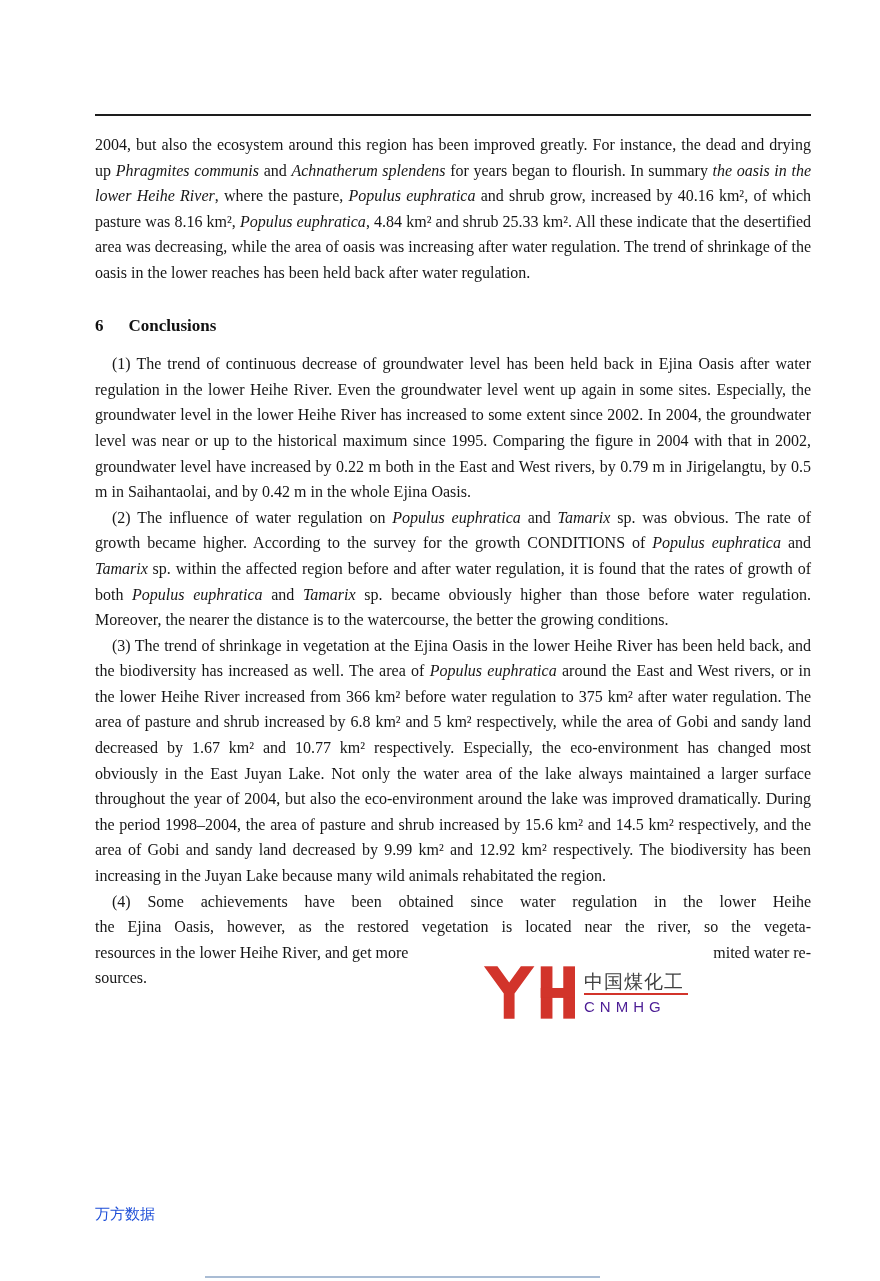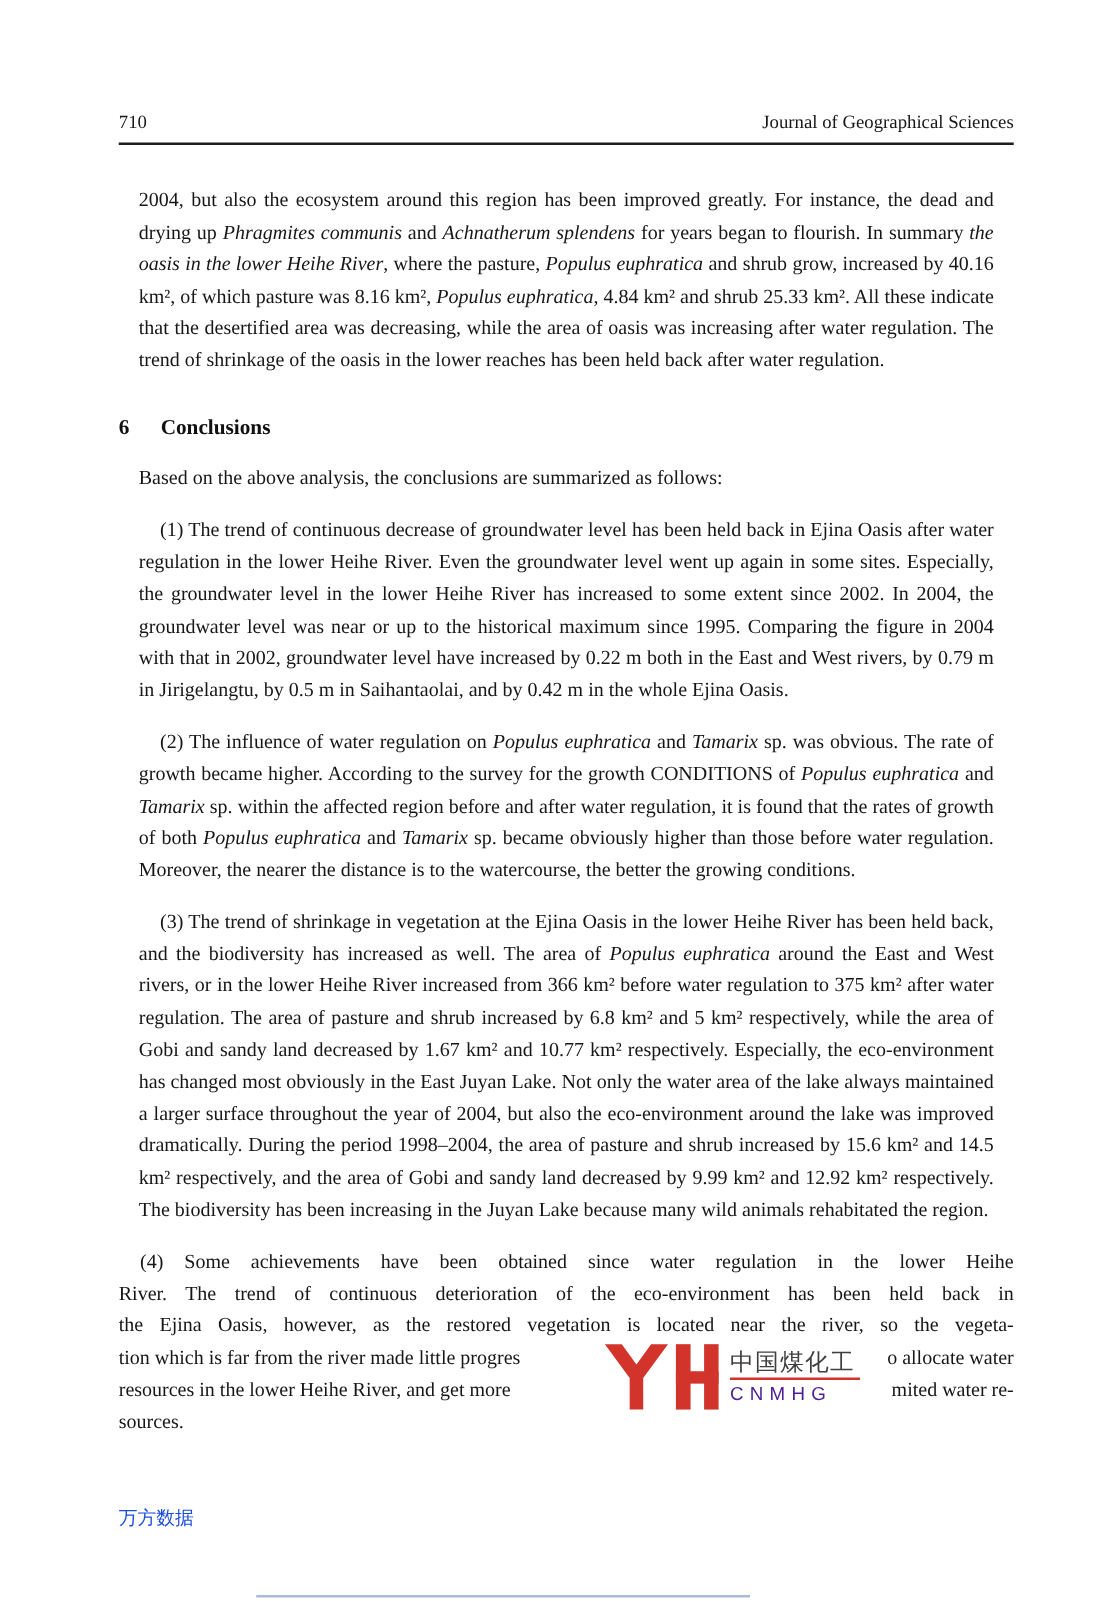--- a/index.html
+++ b/index.html
@@ -21,21 +21,21 @@
   }
   .header-rule {
     position:absolute; top:114px; left:95px; width:716px;
     border-top:2px solid #1d1d1d; height:0;
   }
   
   .content {
     position:absolute; top:132px; left:95px; width:716px;
     font-size:16px; line-height:25.6px; text-align:justify;
   }
-  p.para { margin:16px; padding:0; }
+  p.para { margin:0; padding:0; }
   p.para.indent { text-indent:17px; }
   .it { font-style:italic; }
   .section-heading {
     display:flex; gap:25px;
     font-size:17px; font-weight:bold; color:#111;
     margin:27px 0 13px 0;
   }
   
   .para4 { position:relative; }
   .fline { height:25.6px; white-space:nowrap; overflow:visible; }
@@ -71,51 +71,41 @@
   .scan-line {
     position:absolute; left:205px; top:1276px; width:395px; height:2px;
     background:#a9bcd4;
   }
 </style>
 </head>
 <body>
 
 <div class="page">
 
-  <header class="page-header">
-    <span>710</span>
-    <span>Journal of Geographical Sciences</span>
-  </header>
   <div class="header-rule"></div>
 
   <main class="content">
 
     <p class="para"><span>2004, but also the ecosystem around this region has been improved greatly. For instance, the dead and drying up </span><span class="it">Phragmites communis</span><span> and </span><span class="it">Achnatherum splendens</span><span> for years began to flourish. In summary </span><span class="it">the oasis in the lower Heihe River</span><span>, where the pasture, </span><span class="it">Populus euphratica</span><span> and shrub grow, increased by 40.16 km², of which pasture was 8.16 km², </span><span class="it">Populus euphratica</span><span>, 4.84 km² and shrub 25.33 km². All these indicate that the desertified area was decreasing, while the area of oasis was increasing after water regulation. The trend of shrinkage of the oasis in the lower reaches has been held back after water regulation.</span></p>
 
     <h2 class="section-heading">
       <span>6</span>
       <span>Conclusions</span>
     </h2>
 
-    <p class="para">Based on the above analysis, the conclusions are summarized as follows:</p>
 
     <p class="para indent"><span>(1) The trend of continuous decrease of groundwater level has been held back in Ejina Oasis after water regulation in the lower Heihe River. Even the groundwater level went up again in some sites. Especially, the groundwater level in the lower Heihe River has increased to some extent since 2002. In 2004, the groundwater level was near or up to the historical maximum since 1995. Comparing the figure in 2004 with that in 2002, groundwater level have increased by 0.22 m both in the East and West rivers, by 0.79 m in Jirigelangtu, by 0.5 m in Saihantaolai, and by 0.42 m in the whole Ejina Oasis.</span></p>
 
     <p class="para indent"><span>(2) The influence of water regulation on </span><span class="it">Populus euphratica</span><span> and </span><span class="it">Tamarix</span><span> sp. was obvious. The rate of growth became higher. According to the survey for the growth CONDITIONS of </span><span class="it">Populus euphratica</span><span> and </span><span class="it">Tamarix</span><span> sp. within the affected region before and after water regulation, it is found that the rates of growth of both </span><span class="it">Populus euphratica</span><span> and </span><span class="it">Tamarix</span><span> sp. became obviously higher than those before water regulation. Moreover, the nearer the distance is to the watercourse, the better the growing conditions.</span></p>
 
     <p class="para indent"><span>(3) The trend of shrinkage in vegetation at the Ejina Oasis in the lower Heihe River has been held back, and the biodiversity has increased as well. The area of </span><span class="it">Populus euphratica</span><span> around the East and West rivers, or in the lower Heihe River increased from 366 km² before water regulation to 375 km² after water regulation. The area of pasture and shrub increased by 6.8 km² and 5 km² respectively, while the area of Gobi and sandy land decreased by 1.67 km² and 10.77 km² respectively. Especially, the eco-environment has changed most obviously in the East Juyan Lake. Not only the water area of the lake always maintained a larger surface throughout the year of 2004, but also the eco-environment around the lake was improved dramatically. During the period 1998–2004, the area of pasture and shrub increased by 15.6 km² and 14.5 km² respectively, and the area of Gobi and sandy land decreased by 9.99 km² and 12.92 km² respectively. The biodiversity has been increasing in the Juyan Lake because many wild animals rehabitated the region.</span></p>
 
     <div class="para4">
       <div class="fline just first">(4) Some achievements have been obtained since water regulation in the lower Heihe</div>
-      <div class="fline just">River. The trend of continuous deterioration of the eco-environment has been held back in</div>
       <div class="fline just">the Ejina Oasis, however, as the restored vegetation is located near the river, so the vegeta-</div>
-      <div class="fline split">
-        <span>tion which is far from the river made little progres</span>
-        <span>o allocate water</span>
-      </div>
       <div class="fline split">
         <span>resources in the lower Heihe River, and get more</span>
         <span>mited water re-</span>
       </div>
       <div class="fline last">sources.</div>
 
       <div class="watermark">
         <svg class="wm-logo" width="92" height="57" viewBox="0 0 102 58" xmlns="http://www.w3.org/2000/svg">
           <path d="M1 0 H16 L29 18 L42 0 H57 L35 30 V58 H23 V30 Z" fill="#d2342b"></path>
           <rect x="64" y="0" width="13" height="58" fill="#d2342b"></rect>

